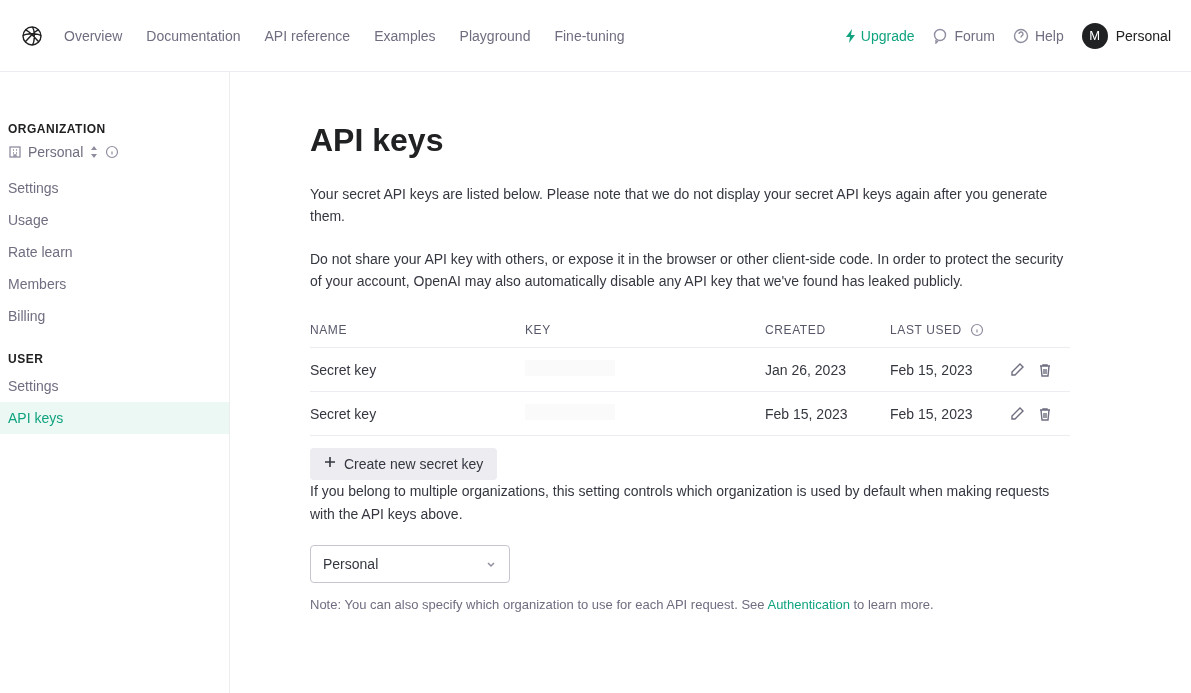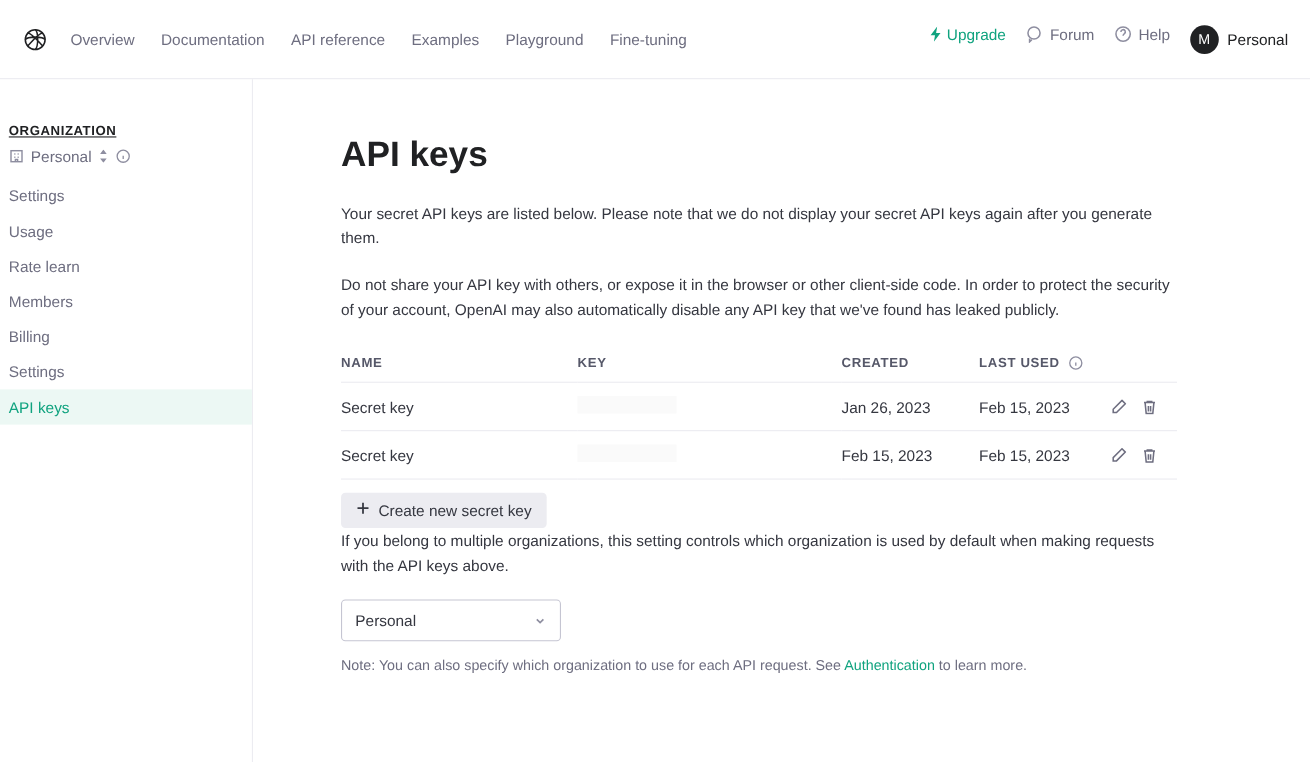--- a/index.html
+++ b/index.html
@@ -4,43 +4,43 @@
 <style>
 * { box-sizing: border-box; margin: 0; padding: 0; }
 body { font-family: -apple-system, BlinkMacSystemFont, "Segoe UI", Helvetica, Arial, sans-serif; color: #202123; font-size: 14px; }
 a { text-decoration: none; color: inherit; }
 
 
 .topnav { height: 72px; border-bottom: 1px solid #ececf1; display: flex; align-items: center; padding: 0 20px; }
 .logo { width: 24px; height: 24px; margin-right: 20px; display:flex; align-items:center; justify-content:center; }
 .nav-links { display: flex; gap: 24px; }
 .nav-link { color: #6e6e80; cursor: pointer; }
-.nav-right { margin-left: auto; display: flex; align-items: flex-start; gap: 18px; }
+.nav-right { margin-left: auto; display: flex; align-items: center; gap: 18px; }
 .upgrade { color: #10a37f; display: flex; align-items: center; gap: 4px; cursor:pointer; }
 .nav-icon-link { color: #6e6e80; display: flex; align-items: center; gap: 6px; cursor:pointer; }
 .avatar { width: 26px; height: 26px; border-radius: 50%; background: #202123; color: #fff; display:flex; align-items:center; justify-content:center; font-size: 13px; font-weight:500; }
 .personal-group { display:flex; align-items:center; gap:8px; cursor:pointer; }
 
 
 .container { display: flex; min-height: calc(100vh - 56px); }
 .sidebar { width: 230px; border-right: 1px solid #ececf1; padding: 40px 0 0 0; }
 .side-h { font-size: 12px; font-weight: 700; letter-spacing: 0.5px; color: #202123; padding: 0 8px 4px 8px; margin-top: 20px; }
-.side-h:first-child { margin-top: 0; text-decoration: underline; }
+.side-h:first-child { margin-top: 10px; }
 .org-row { display:flex; align-items:center; gap:6px; padding: 4px 8px 12px 8px; color:#6e6e80; }
 .org-row .org-name { display:flex; align-items:center; gap:6px; cursor:pointer; }
 .side-item { display:block; padding: 8px 8px; color:#6e6e80; cursor:pointer; }
 .side-item.active { background:#ecf8f4; color:#10a37f; }
 
 .main { flex:1; padding: 50px 80px; max-width: 1100px; }
 h1 { font-size: 32px; font-weight: 700; margin-bottom: 24px; }
 .para { color:#353740; line-height: 1.6; margin-bottom: 20px; max-width: 760px; }
 
 
 table { width: 760px; border-collapse: collapse; }
-th { text-align:left; font-size:12px; font-weight:700; letter-spacing:0.6px; color:#565869; padding: 10px 0; border-bottom:1px solid #ececf1; }
+th { text-align:left; font-size:12px; font-weight:400; letter-spacing:0.6px; color:#565869; padding: 10px 0; border-bottom:1px solid #ececf1; }
 td { padding: 12px 0; border-bottom:1px solid #ececf1; color:#353740; }
 .key-mask { display:inline-block; width:90px; height:16px; background:#fafafa; }
 .row-actions { display:flex; gap:14px; color:#6e6e80; }
 .row-actions span { cursor:pointer; }
 .th-info { width:14px; height:14px; vertical-align:middle; }
 .col-actions { width:60px; }
 
 .create-btn { display:inline-flex; gap:8px; background:#ececf1; border:none; border-radius:4px; padding: 8px 14px; color:#353740; cursor:pointer; margin-top:12px; font-size:14px; }
 
 h2 { font-size: 20px; font-weight: 700; margin: 40px 0 16px; }
@@ -129,20 +129,21 @@
             <path d="M7 4.5h.01M7 6.5v3"></path>
           </svg>
       </span>
     </div>
     <a class="side-item">Settings</a>
     <a class="side-item">Usage</a>
     <a class="side-item">Rate learn</a>
     <a class="side-item">Members</a>
     <a class="side-item">Billing</a>
 
+    <div class="side-h">USER</div>
     <a class="side-item">Settings</a>
     <a class="side-item active">API keys</a>
   </div>
 
   <div class="main">
     <h1>API keys</h1>
     <p class="para">Your secret API keys are listed below. Please note that we do not display your secret API keys again after you generate them.</p>
     <p class="para">Do not share your API key with others, or expose it in the browser or other client-side code. In order to protect the security of your account, OpenAI may also automatically disable any API key that we've found has leaked publicly.</p>
 
     <table>

